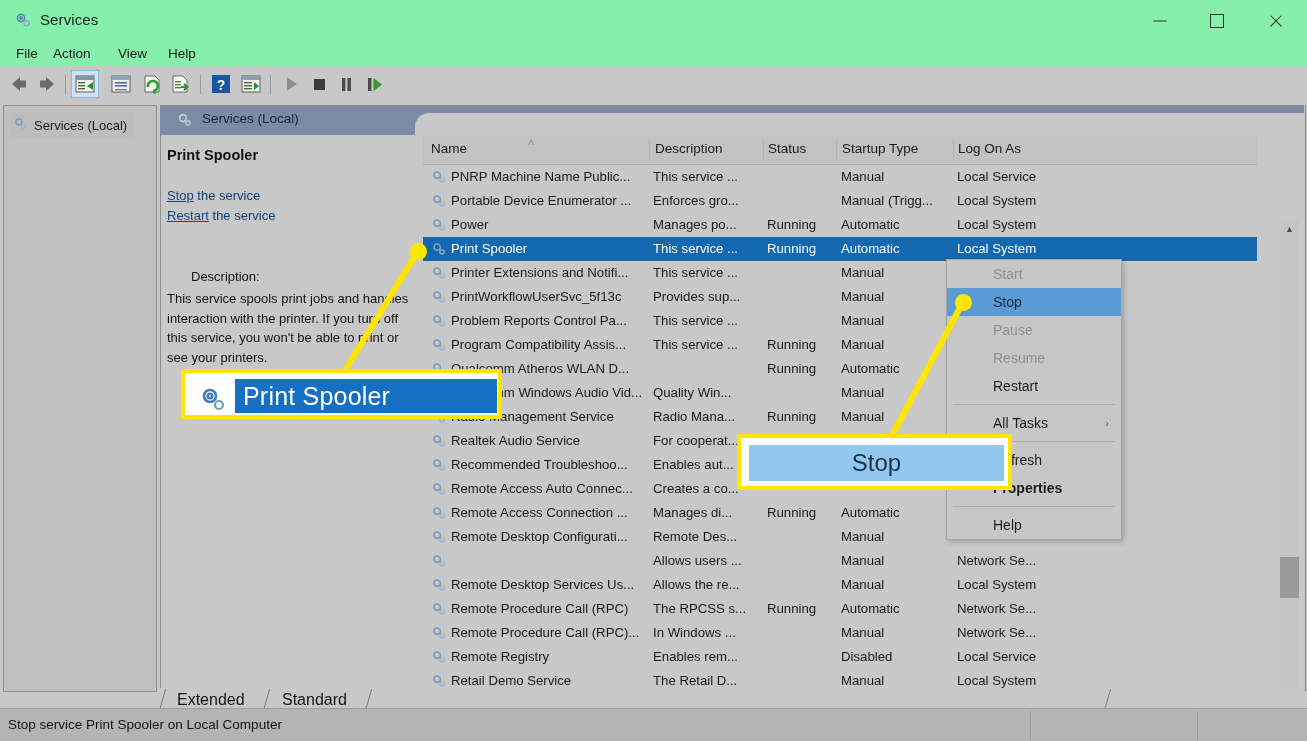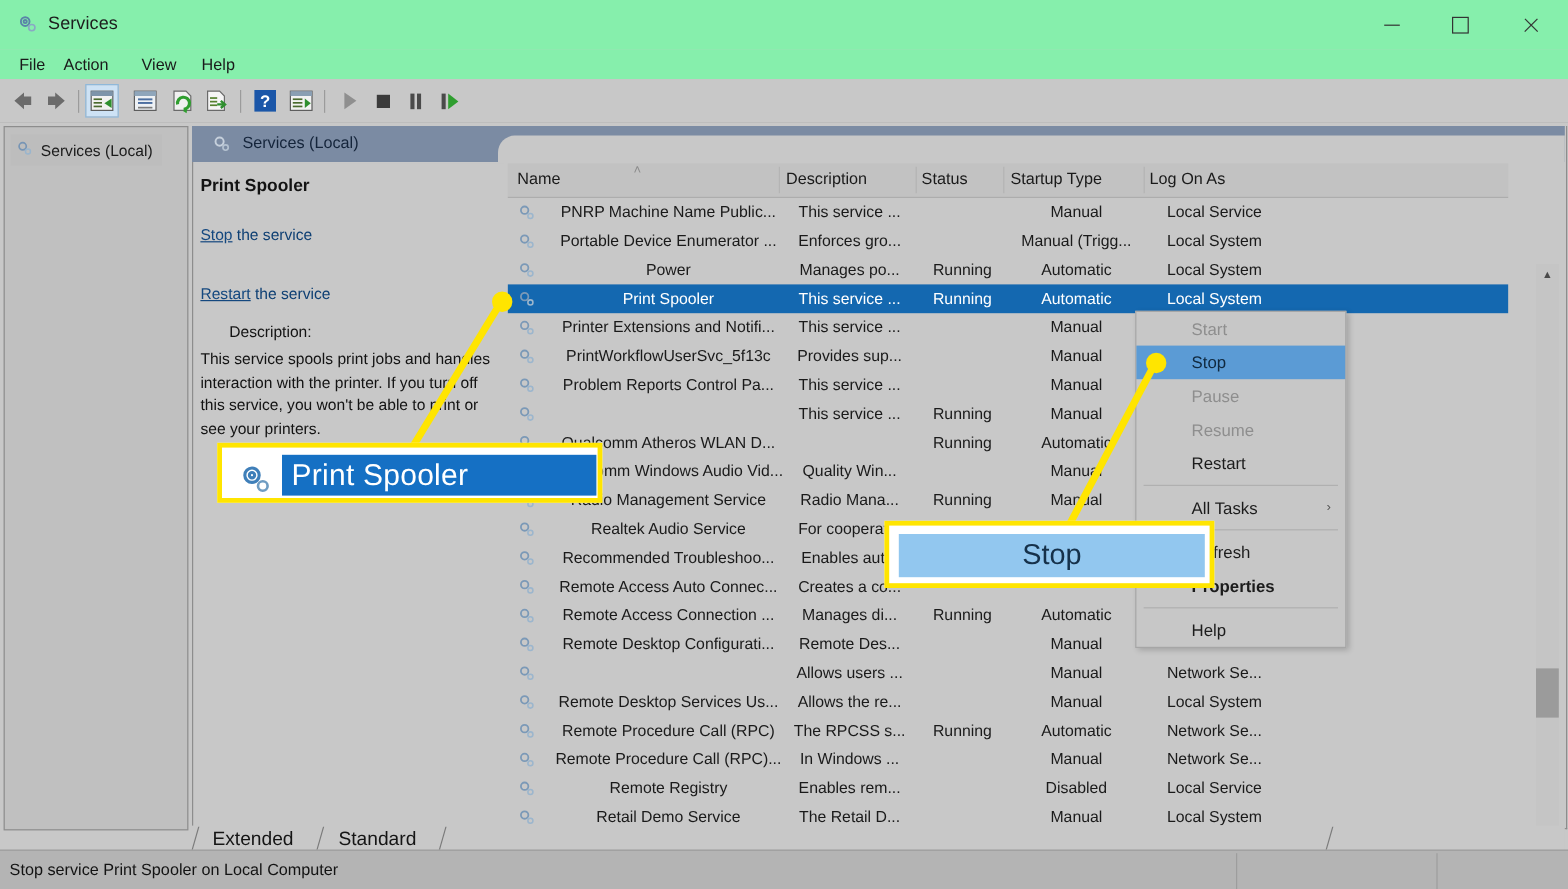--- a/index.html
+++ b/index.html
@@ -65,26 +65,26 @@
   .panehdr .ph-tab{position:absolute;left:255px;top:8px;width:890px;height:30px;
                    background:#c8c8c8;border-radius:14px 0 0 0;}
 
   
   .detail{position:absolute;left:162px;top:34px;width:258px;height:552px;background:#c8c8c8;
           padding:0;}
   .d-title{position:absolute;left:5px;top:11px;font-size:14.5px;font-weight:bold;color:#131313;}
   .d-link{position:absolute;left:5px;font-size:13px;color:#0e3f73;}
   .d-link a{color:#14487f;text-decoration:underline;cursor:pointer;}
   .d-l1{top:52px;}
-  .d-l2{top:72px;margin-top:29px;}
+  .d-l2{top:72px;}
   .d-desch{position:absolute;left:5px;top:133px;font-size:13px;color:#131313;margin-left:24px;}
   .d-desc{position:absolute;left:5px;top:153px;width:248px;font-size:13px;line-height:19.5px;color:#131313;}
 
   
-  .list{position:absolute;left:423px;top:34px;width:834px;height:552px;background:#c8c8c8;overflow:hidden;text-align:center;}
+  .list{position:absolute;left:423px;top:34px;width:834px;height:552px;background:#c8c8c8;overflow:hidden;}
   .colhdr{position:absolute;left:0;top:0;width:834px;height:28px;background:#c2c2c2;
           border-bottom:1px solid #adadad;}
   .colhdr .ch{position:absolute;top:5px;font-size:13.5px;color:#1a1a1a;cursor:default;}
   .colhdr .csep{position:absolute;top:3px;width:1px;height:22px;background:#b4b4b4;}
   .sortmark{position:absolute;top:0px;left:105px;font-size:11px;color:#8c8c8c;}
 
   .rows{position:absolute;left:0;top:29px;width:834px;}
   .row{position:relative;height:24px;line-height:24px;cursor:default;}
   .row.sel{background:#1468b0;color:#fff;}
   .row .ic{position:absolute;left:8px;top:4px;width:16px;height:16px;}
@@ -450,20 +450,21 @@
             <span class="ic">
               <svg class="gearico" width="16" height="16" viewBox="0 0 16 16">
                 <g fill="none" stroke="#7b99b7" stroke-width="1.5">
                   <circle cx="6.2" cy="6.2" r="3.1"></circle>
                 </g>
                 <g fill="none" stroke="#9cb6cd" stroke-width="1.3">
                   <circle cx="11" cy="11" r="2.1"></circle>
                 </g>
               </svg>
             </span>
+            <span class="c-name">Program Compatibility Assis...</span>
             <span class="c-desc">This service ...</span>
             <span class="c-status">Running</span>
             <span class="c-start">Manual</span>
             <span class="c-logon"></span>
           </div>
           <div class="row">
             <span class="ic">
               <svg class="gearico" width="16" height="16" viewBox="0 0 16 16">
                 <g fill="none" stroke="#7b99b7" stroke-width="1.5">
                   <circle cx="6.2" cy="6.2" r="3.1"></circle>

